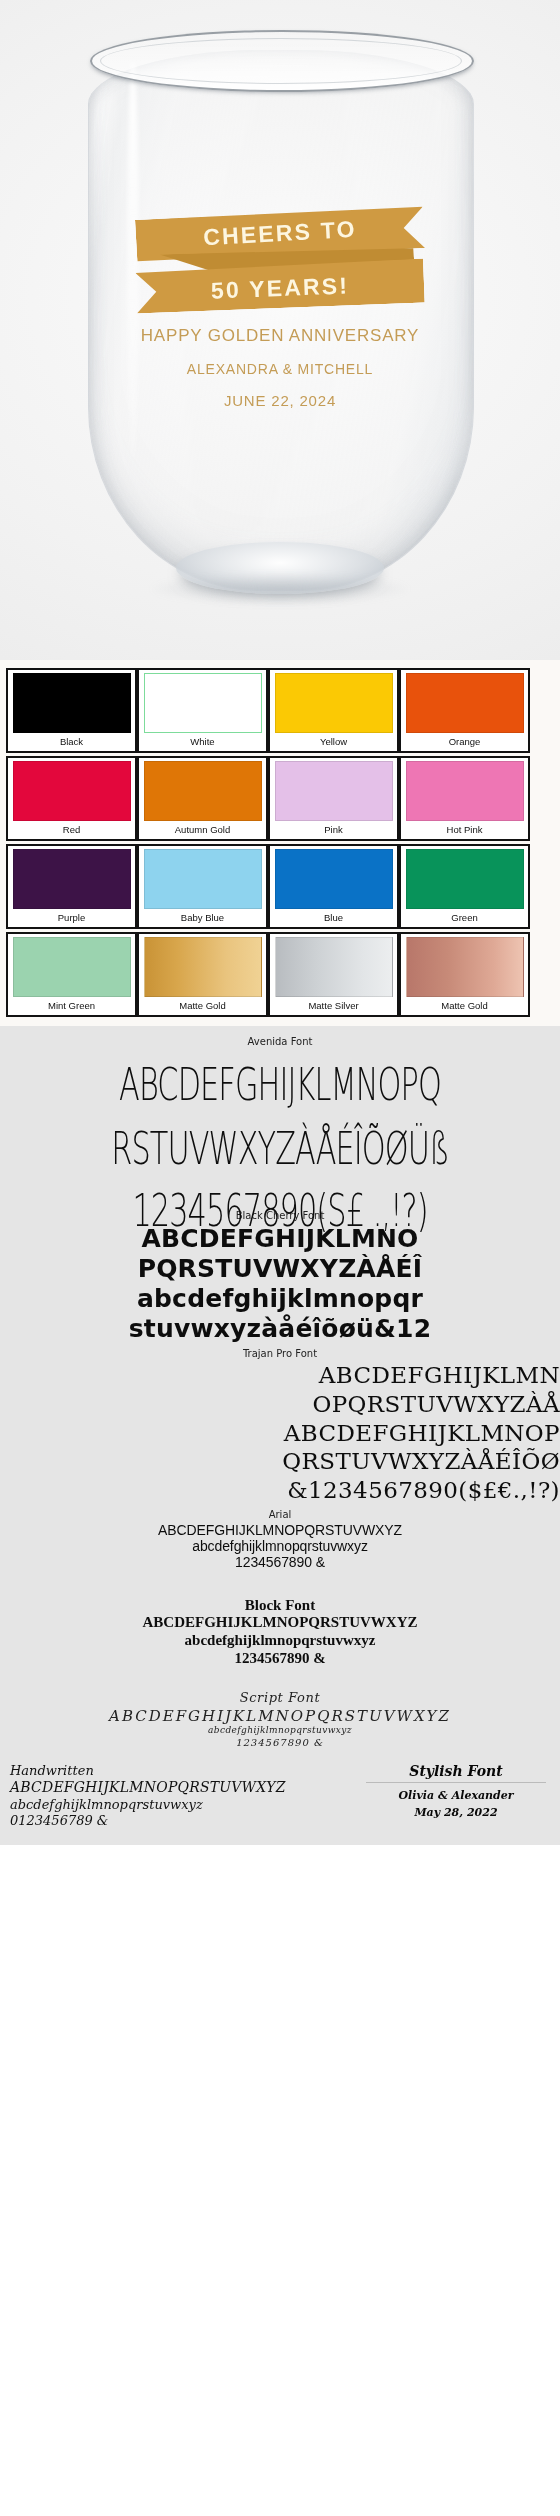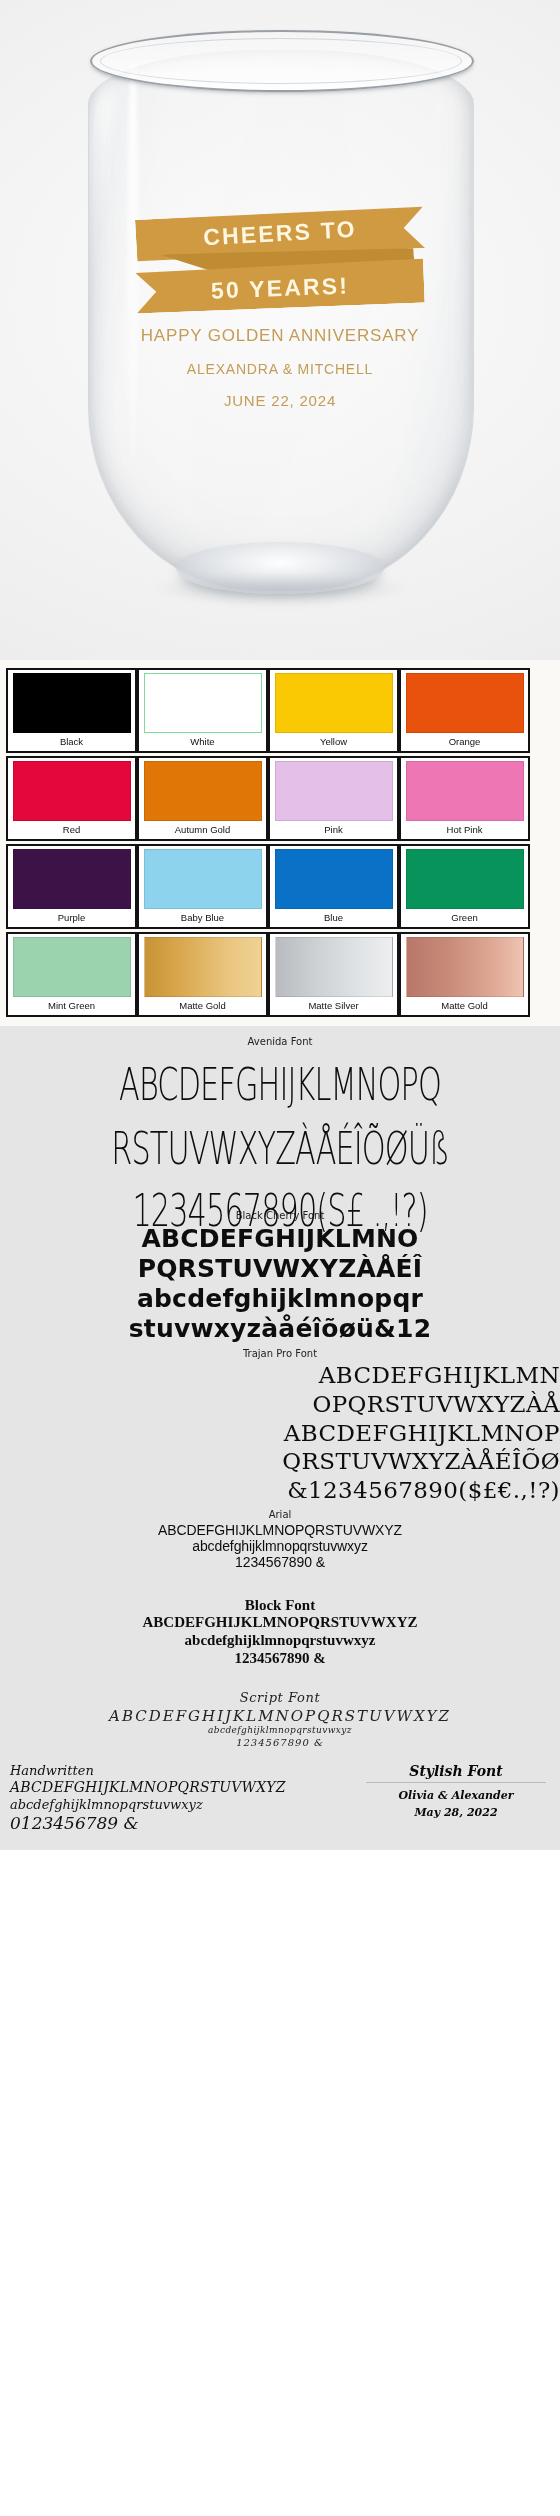--- a/index.html
+++ b/index.html
@@ -274,21 +274,21 @@
     font-style:italic;
     font-size:13px;
     color:#111;
     line-height:1.25;
     max-width:330px;
   }
   .handwritten .ln{display:block;}
   .handwritten .hdr{font-size:13px;}
   .handwritten .caps{font-size:14px;letter-spacing:.2px;}
   .handwritten .low{font-size:13px;}
-  .handwritten .num{font-size:17px;font-style:italic;}
+  .handwritten .num{font-size:13px;font-style:italic;}
 
   .stylish{
     text-align:center;
     font-family:"DejaVu Serif", serif;
     font-style:italic;
     font-weight:700;
     color:#080808;
     min-width:180px;
   }
   .stylish .hdr{display:block;font-size:14px;margin-bottom:3px;}

